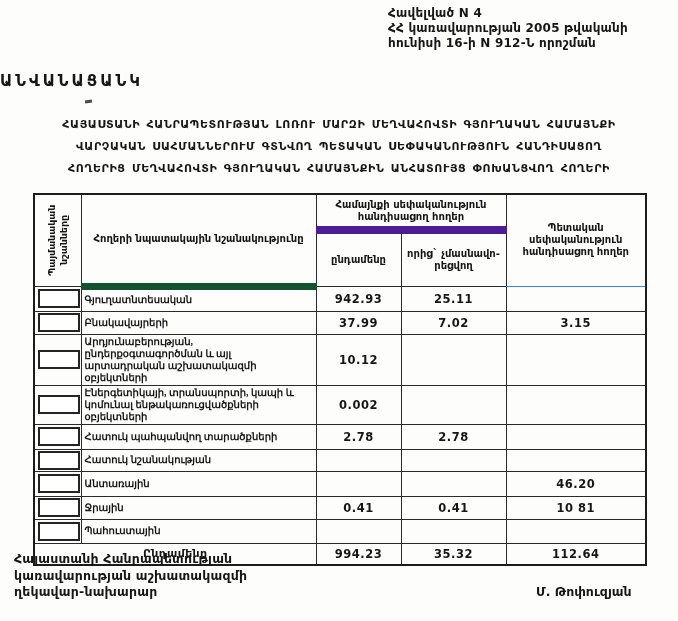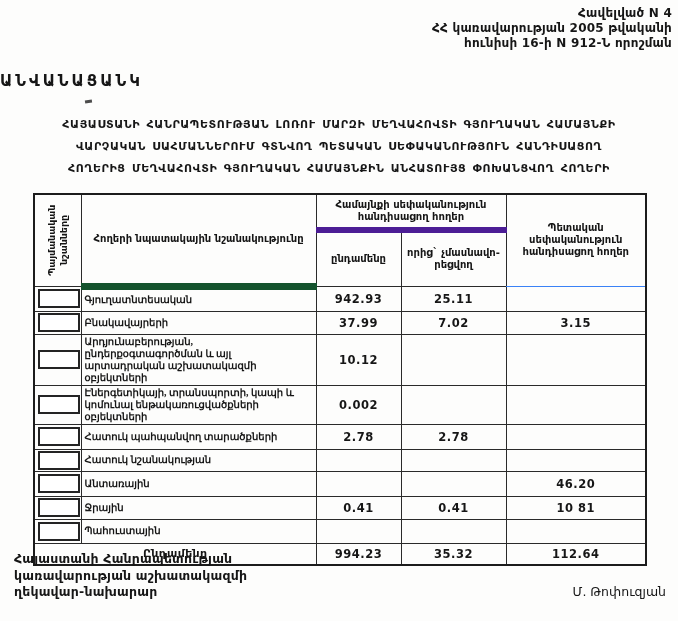--- a/index.html
+++ b/index.html
@@ -2,21 +2,21 @@
 <html><head>
 <meta charset="utf-8">
 <style>
   html,body{margin:0;padding:0;background:#e8e8e8;}
   .page{
     position:relative;width:678px;height:621px;background:#fdfdfc;
     font-family:"DejaVu Sans",sans-serif;color:#161616;overflow:hidden;
     margin:0 auto;
   }
   .doc-header{
-    position:absolute;left:388px;top:6px;width:284px;text-align:right;
+    position:absolute;left:388px;top:6px;width:284px;text-align:left;
     font-size:12px;font-weight:bold;line-height:15px;letter-spacing:.2px;
   }
   .doc-title{
     position:absolute;left:0;top:72px;width:578px;
     font-size:15px;font-weight:bold;letter-spacing:3px;
   }
   .doc-subtitle{
     position:absolute;left:14px;top:114px;width:650px;text-align:center;
     font-size:11px;font-weight:bold;line-height:22px;letter-spacing:.6px;word-spacing:2px;
   }
@@ -29,35 +29,35 @@
     border:1px solid #2a2a2a;padding:1px 3px;vertical-align:middle;
     font-weight:bold;overflow:hidden;
   }
   th.hdr{font-size:10px;text-align:center;line-height:12px;}
   .vert-wrap{display:flex;align-items:center;justify-content:center;height:86px;}
   .vert{
     writing-mode:vertical-rl;transform:rotate(180deg);
     font-size:9.5px;line-height:12px;white-space:normal;height:80px;
     text-align:center;font-weight:bold;
   }
-  tr.group-row th{border-bottom:6px solid #4c1d95;}
+  tr.group-row th{border-bottom:8px solid #4c1d95;}
   td.lbl{font-size:10px;line-height:12px;text-align:left;padding-left:6px;font-family:Liberation Serif, serif;}
   td.val{font-size:11.5px;text-align:center;letter-spacing:.5px;}
   td.sym{text-align:center;}
   .chk{
     width:38px;height:15px;border:2px solid #242424;margin:0 auto;background:#fff;
   }
   td.total-lbl{font-size:11px;text-align:center;letter-spacing:.4px;}
   .doc-footer-left{
     position:absolute;left:14px;top:551px;
     font-size:12.5px;font-weight:bold;line-height:16.5px;letter-spacing:.2px;
   }
   .doc-footer-right{
-    position:absolute;left:536px;top:584px;width:130px;text-align:right;
-    font-size:12.5px;font-weight:normal;
+    position:absolute;left:536px;top:584px;width:130px;text-align:left;
+    font-size:12.5px;font-weight:bold;
   }
   .speck{position:absolute;background:#4c4c4c;}
   .speck.s1{left:85px;top:100px;width:7px;height:3px;transform:rotate(-8deg);}
   .speck.s2{left:60px;top:193px;width:4px;height:2px;}
 </style>
 </head>
 <body>
 
 <div class="page">
 

